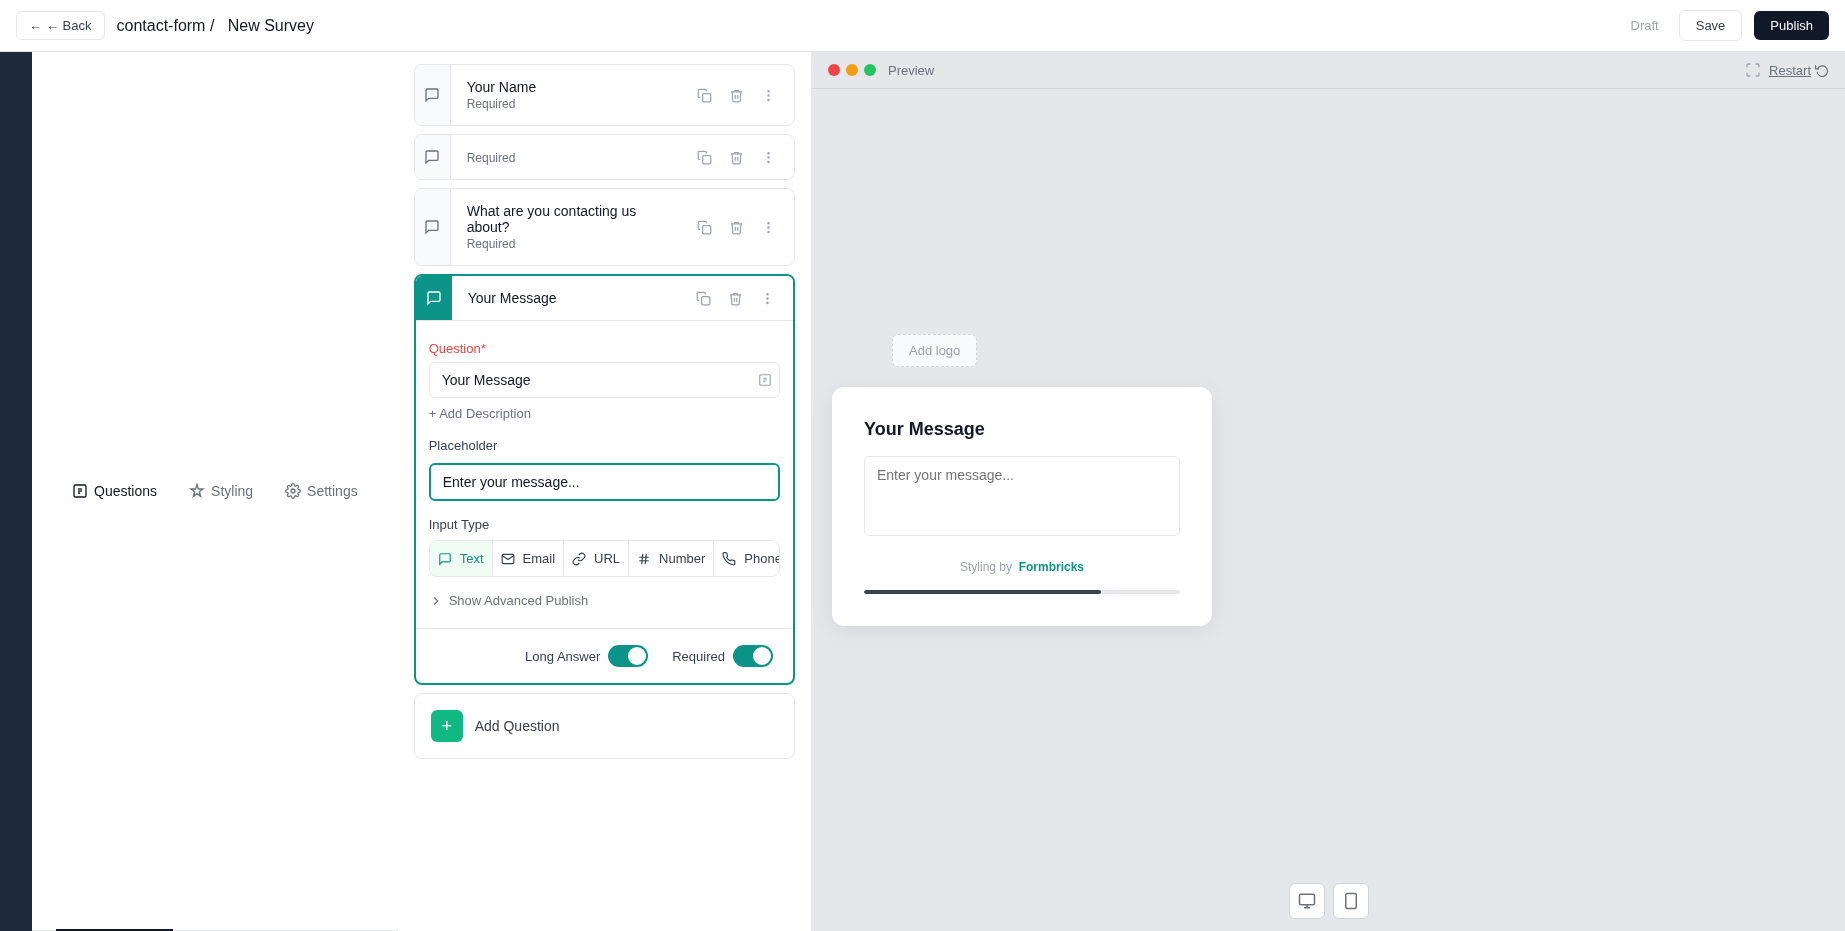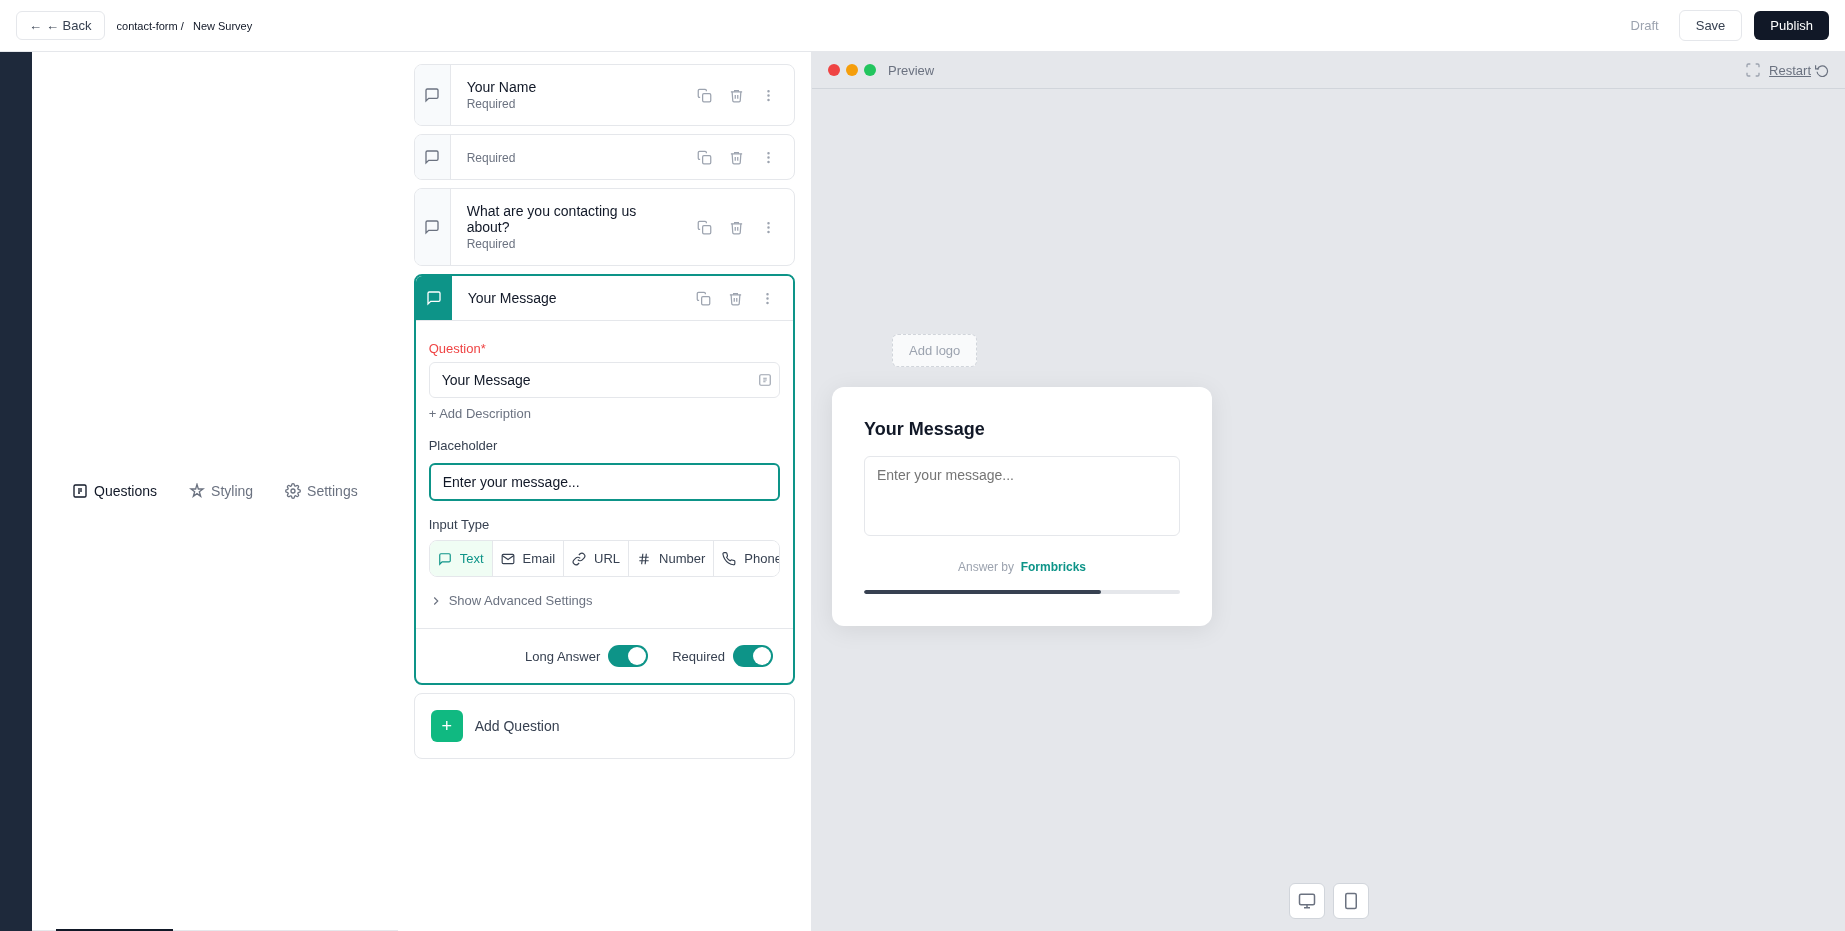--- a/index.html
+++ b/index.html
@@ -8,21 +8,21 @@
     
     .topnav {
       display: flex; align-items: center; background: #fff;
       border-bottom: 1px solid #e5e7eb; height: 52px; padding: 0 16px; gap: 12px; flex-shrink: 0;
     }
     .back-btn {
       display: flex; align-items: center; gap: 4px; padding: 6px 12px;
       border: 1px solid #e5e7eb; border-radius: 6px; background: #fff;
       font-size: 13px; cursor: pointer; color: #374151;
     }
-    .breadcrumb { font-size: 11px; color: #6b7280; }
+    .breadcrumb { font-size: 16px; color: #6b7280; }
     .breadcrumb span { color: #111827; font-weight: 500; }
     .nav-spacer { flex: 1; }
     .draft-label { font-size: 13px; color: #9ca3af; margin-right: 8px; }
     .save-btn {
       padding: 7px 16px; border: 1px solid #e5e7eb; border-radius: 6px;
       background: #fff; font-size: 13px; cursor: pointer; color: #374151;
     }
     .publish-btn {
       padding: 7px 16px; border: none; border-radius: 6px;
       background: #111827; color: #fff; font-size: 13px; cursor: pointer; font-weight: 500;
@@ -478,21 +478,21 @@
                 <span>Phone</span>
               </div>
             </div>
           </div>
 
           
           <button class="advanced-settings-toggle">
             <svg width="14" height="14" viewBox="0 0 24 24" fill="none" stroke="currentColor" stroke-width="2">
                 <polyline points="9 18 15 12 9 6"></polyline>
               </svg>
-            <span>Show Advanced Settings</span>
+            <span>Show Advanced Publish</span>
           </button>
         </div>
 
         <div class="qe-footer">
           <div class="toggle-group">
             <span>Long Answer</span>
             <button class="toggle" style="background:#0d9488"></button>
           </div>
           <div class="toggle-group">
             <span>Required</span>
@@ -537,21 +537,21 @@
 
     <div class="preview-area">
       <div class="preview-outer">
         <div class="add-logo-area">
           <button class="add-logo-btn">Add logo</button>
         </div>
         <div class="preview-card">
           <div class="preview-card-title">Your Message</div>
           <textarea class="preview-textarea" placeholder="Enter your message..." style=""></textarea>
           <div class="powered-by">
-            <span>Answer by</span>
+            <span>Styling by</span>
             &nbsp;<strong>Formbricks</strong>
           </div>
           <div class="progress-bar">
             <div class="progress-fill"></div>
           </div>
         </div>
       </div>
     </div>
 
     <div class="preview-bottom-toolbar">

